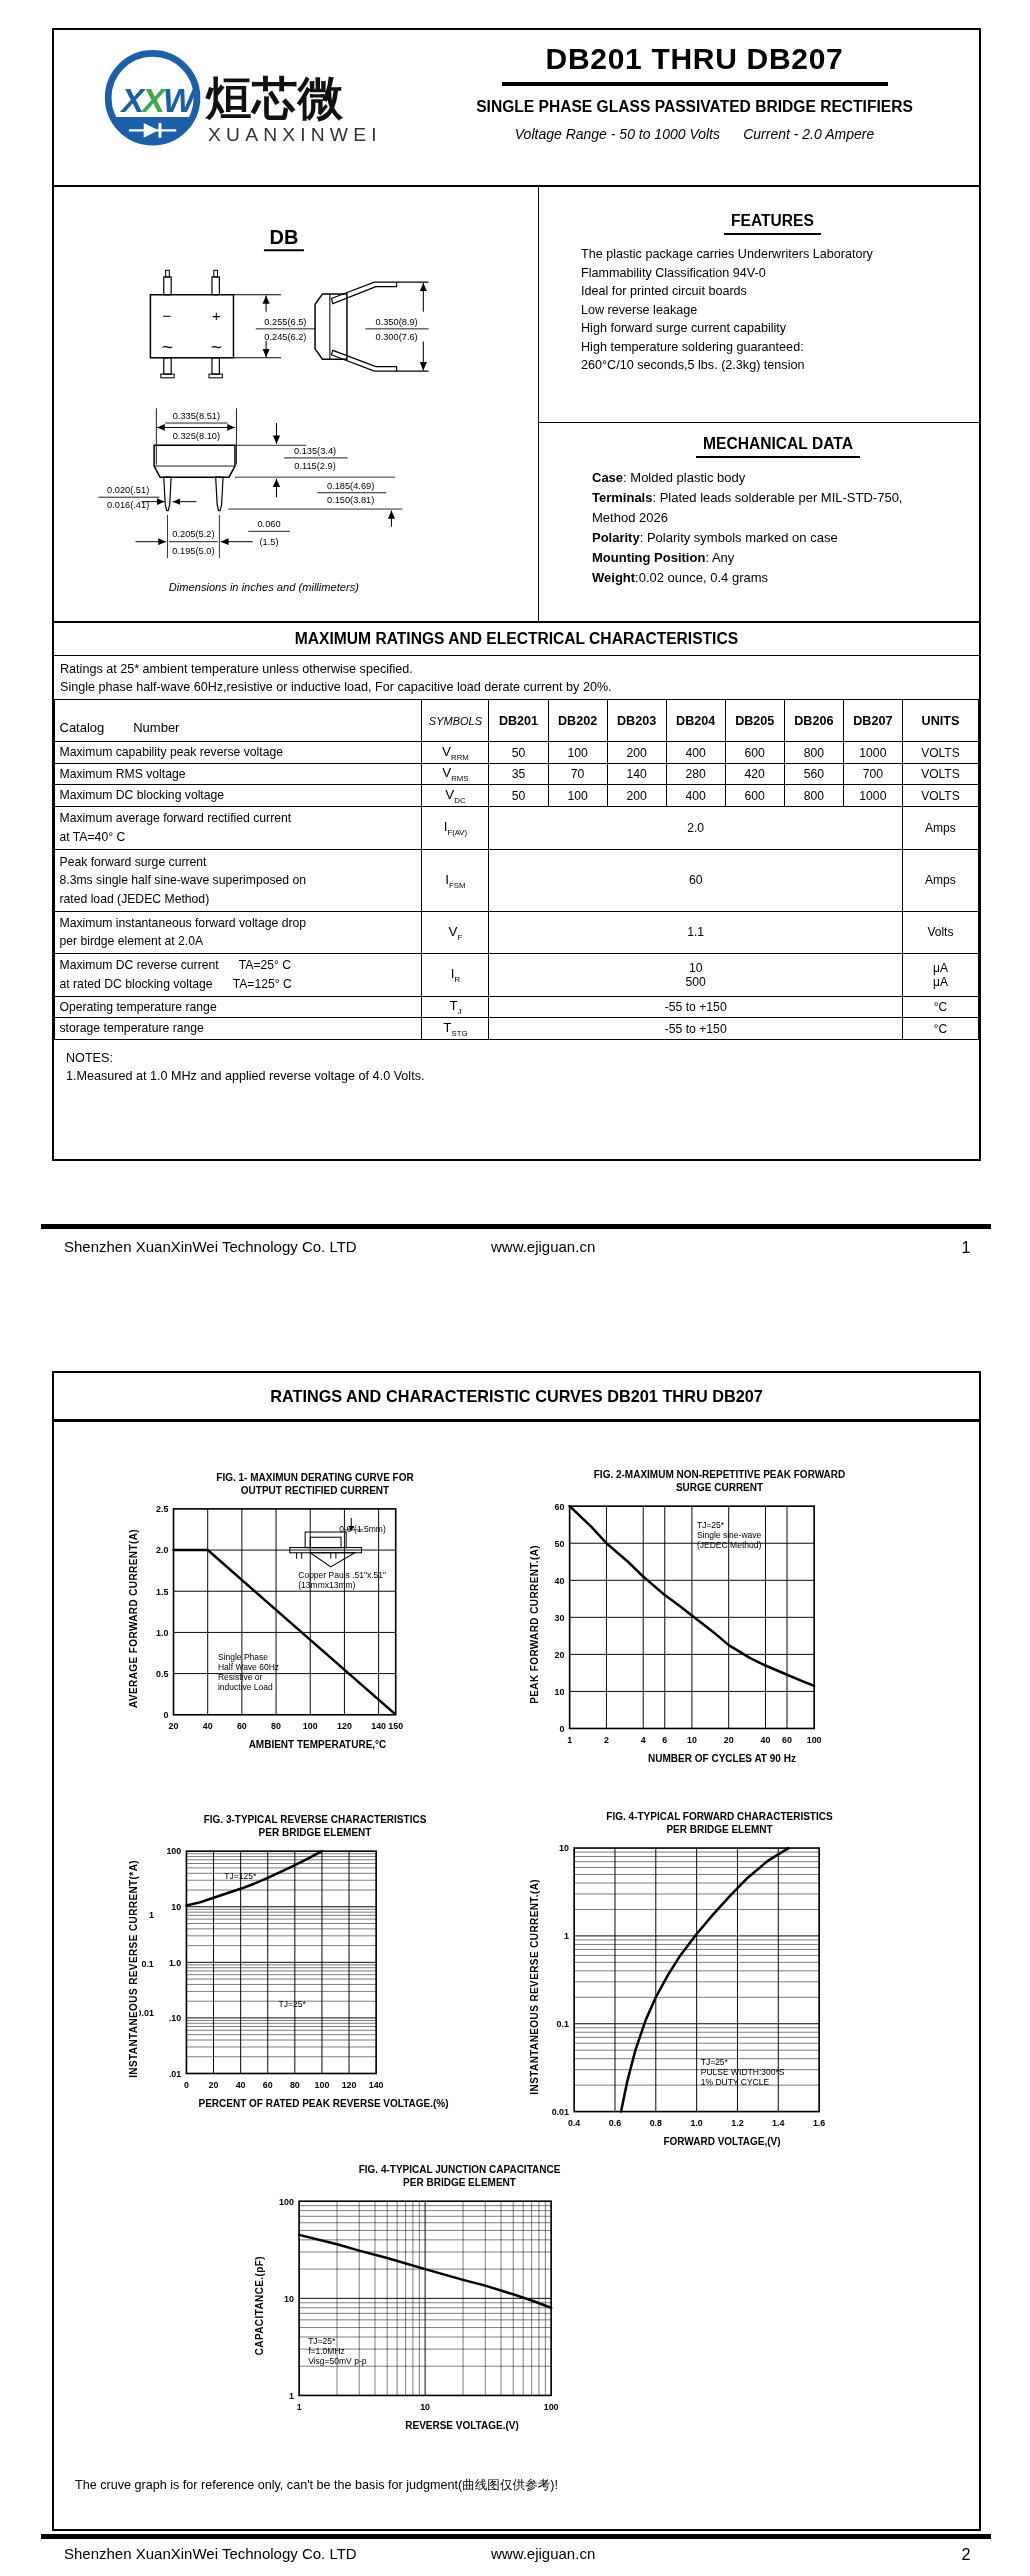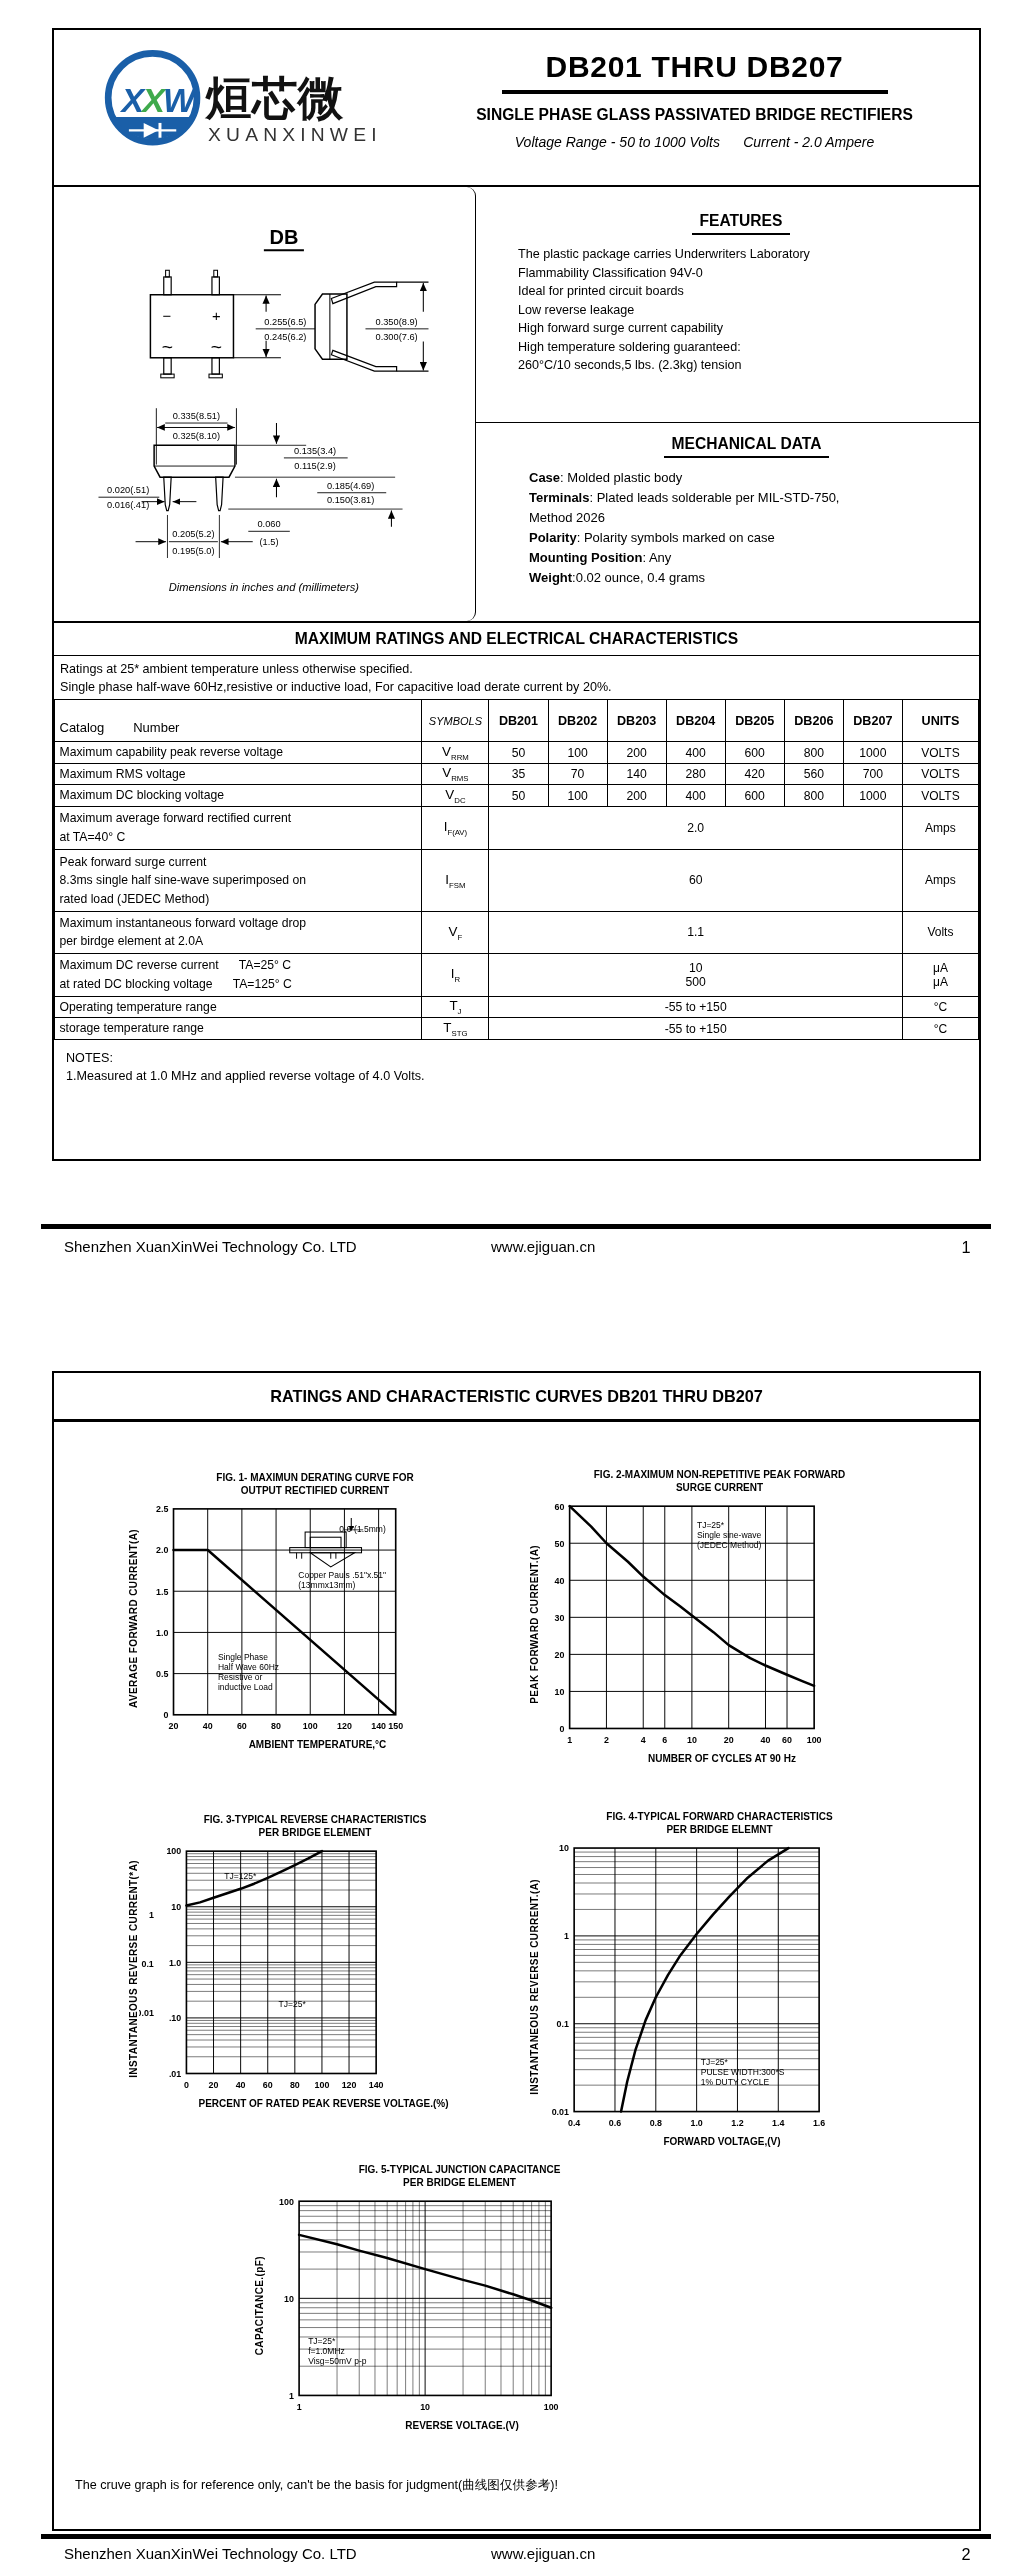--- a/index.html
+++ b/index.html
@@ -5,29 +5,29 @@
   *{box-sizing:border-box;}
   html,body{margin:0;padding:0;}
   body{width:1031px;height:2576px;background:#fff;font-family:"Liberation Sans",sans-serif;color:#000;position:relative;}
   svg text{font-family:"Liberation Sans",sans-serif;}
   .page{position:absolute;border:2.2px solid #000;background:#fff;}
   #p1{left:52px;top:28px;width:929px;height:1133px;display:flex;flex-direction:column;}
   #p2{left:52px;top:1371px;width:929px;height:1160px;}
   
   .hdr{height:157px;border-bottom:2.2px solid #000;display:flex;}
   .logo{width:356px;padding:13.4px 0 0 45px;}
-  .titleblock{flex:1;text-align:center;padding-top:20px;}
+  .titleblock{flex:1;text-align:center;padding-top:12px;}
   .t1{font-size:30px;font-weight:bold;letter-spacing:0.7px;}
   .t1u{width:386px;height:3.7px;background:#000;margin:6px auto 12px;}
   .t2{font-size:15.6px;font-weight:bold;}
   .t3{font-style:italic;font-size:14px;margin-top:10.4px;}
   .t3 .cur{margin-left:19.3px;}
   
   .twocol{height:436px;display:flex;border-bottom:2.2px solid #000;}
-  .pkgcol{width:422px;border-right:1.5px solid #000;position:relative;border-radius:9px;}
+  .pkgcol{width:485px;border-right:1.5px solid #000;position:relative;}
   .rightcol{flex:1;display:flex;flex-direction:column;}
   .features{height:236px;border-bottom:1.5px solid #000;padding:25px 15px 0 42px;}
   .mech{flex:1;padding:12px 15px 0 53px;}
   .sechead{text-align:center;margin-bottom:10.4px;}
   .sechead span{display:inline-block;font-weight:bold;font-size:15.6px;border-bottom:2.2px solid #000;padding:0 7.4px 3px;}
   .fline{font-size:12.6px;line-height:18.5px;}
   .mline{font-size:13px;line-height:20px;}
   .mline b{font-weight:bold;}
   
   .banner{height:33px;line-height:31px;text-align:center;font-weight:bold;font-size:15.6px;border-bottom:1.5px solid #000;}
@@ -588,21 +588,21 @@
             <text x="216.49999999999997" y="304.1083281499998" class="ann" text-anchor="start">TJ=25*</text>
             <text x="216.49999999999997" y="317.6083281499998" class="ann" text-anchor="start">PULSE WIDTH:300*S</text>
             <text x="216.49999999999997" y="331.1083281499998" class="ann" text-anchor="start">1% DUTY CYCLE</text>
           </svg>
       </div>
       <div class="xlab">FORWARD VOLTAGE,(V)</div>
     </div>
 
     <div class="fig" style="left:200px;top:742px;width:386px;">
       <div class="ftit">
-        <div>FIG. 5-TYPICAL JUNCTION CAPACITANCE</div>
+        <div>FIG. 4-TYPICAL JUNCTION CAPACITANCE</div>
         <div>PER BRIDGE ELEMENT</div>
       </div>
       <div class="frow">
         <div class="ylab">CAPACITANCE.(pF)</div>
         <svg width="298" height="226" viewBox="0 0 402 304">
             <line x1="97.17509926287681" y1="12" x2="97.17509926287681" y2="274" stroke="#000" stroke-width="0.7"></line>
             <line x1="127.11061330234261" y1="12" x2="127.11061330234261" y2="274" stroke="#000" stroke-width="0.7"></line>
             <line x1="148.35019852575363" y1="12" x2="148.35019852575363" y2="274" stroke="#000" stroke-width="0.7"></line>
             <line x1="164.8249007371232" y1="12" x2="164.8249007371232" y2="274" stroke="#000" stroke-width="0.7"></line>
             <line x1="178.28571256521943" y1="12" x2="178.28571256521943" y2="274" stroke="#000" stroke-width="0.7"></line>

